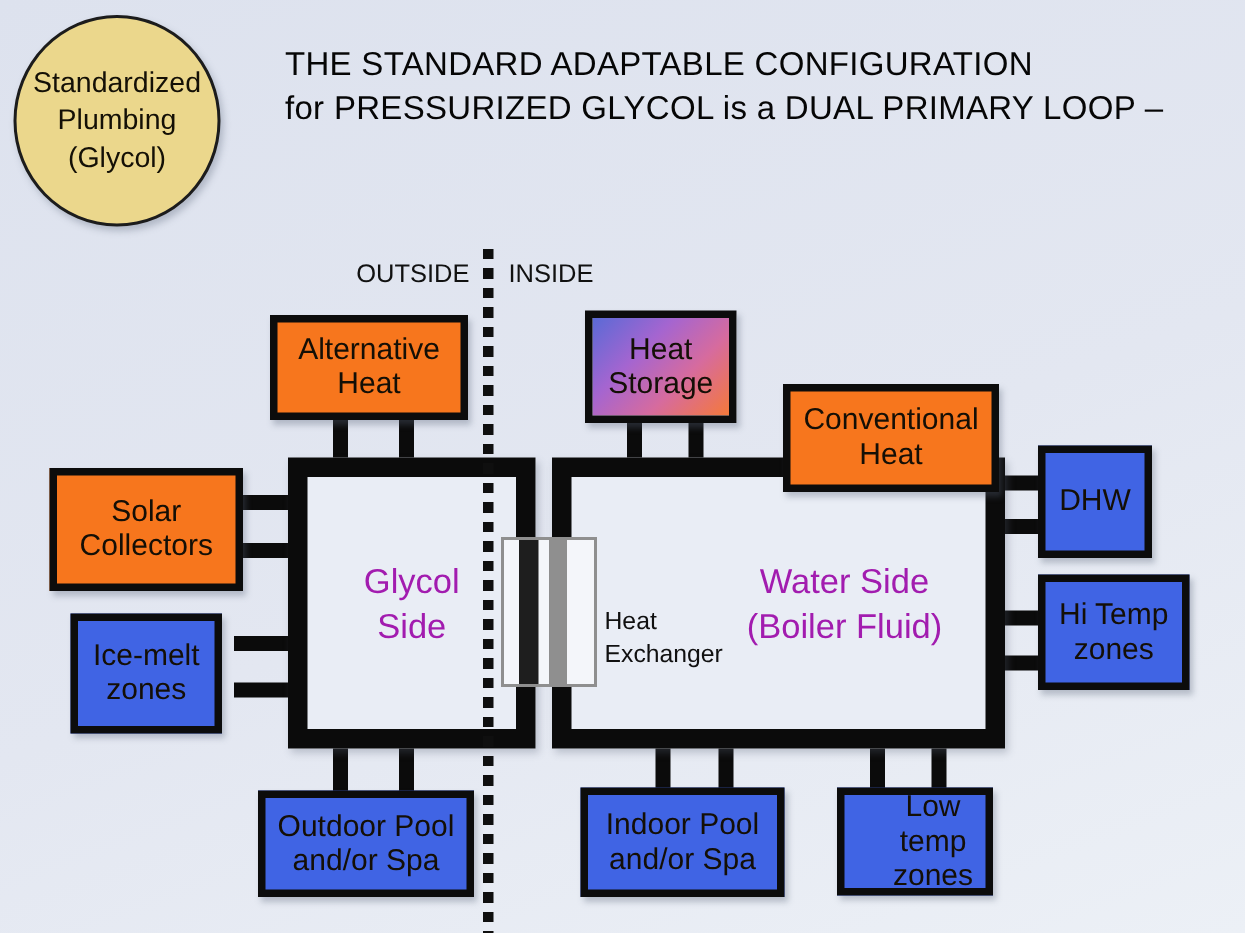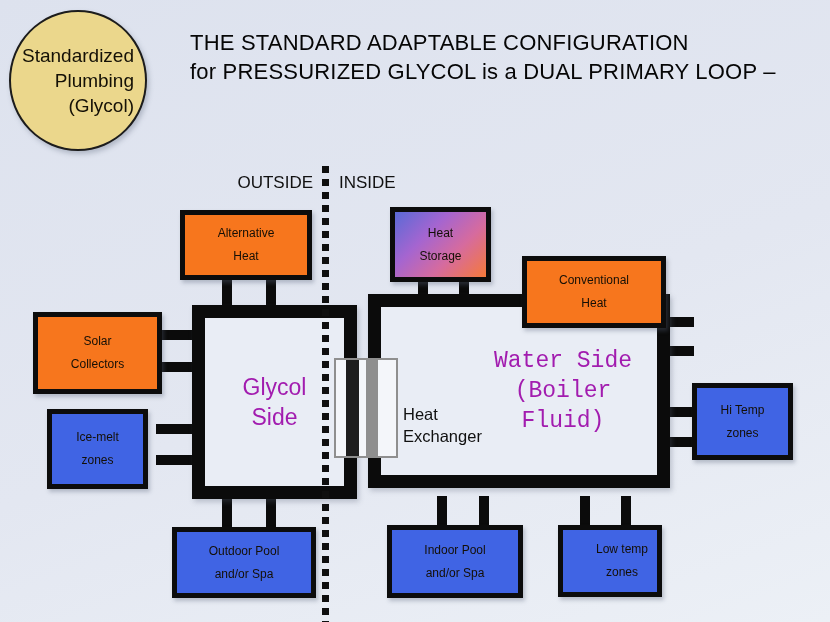--- a/index.html
+++ b/index.html
@@ -5,59 +5,59 @@
   html,body { margin:0; padding:0; }
   .stage {
     position:relative; width:830px; height:622px; overflow:hidden;
     background: linear-gradient(160deg, #dde2ee 0%, #e3e7f1 55%, #ecf0f6 100%);
     font-family:"Liberation Sans", sans-serif; color:#111;
   }
   
   .badge {
     position:absolute; left:9px; top:10px; width:134px; height:137px;
     border:2px solid #1c1c1c; border-radius:50%;
-    display:flex; align-items:center; justify-content:center; text-align:right;
+    display:flex; align-items:center; justify-content:center; text-align:center;
     font-size:19px; line-height:1.32; color:#141006; white-space:pre-line;
     box-shadow:2px 3px 5px rgba(90,100,120,0.35);
   }
   
   .title { position:absolute; left:190px; top:28px; font-size:22px; line-height:29px; color:#060606; letter-spacing:0.2px; }
   
   .outside-label { position:absolute; left:228px; top:173px; width:85px; text-align:right; font-size:17px; }
   .inside-label  { position:absolute; left:339px; top:173px; font-size:17px; }
   .dotted {
     position:absolute; left:322px; top:166px; width:7px; height:456px; z-index:30;
     background: repeating-linear-gradient(to bottom, #0f0f0f 0, #0f0f0f 7px, transparent 7px, transparent 13px);
   }
   
   .loop {
     position:absolute; box-sizing:border-box; border:13px solid #0b0b0b; background:#e9edf5;
     z-index:10; box-shadow:2px 3px 5px rgba(90,100,120,0.3);
   }
   .loop.glycol { left:192px; top:305px; width:165px; height:194px; }
-  .loop.water  { left:368px; top:294px; width:302px; height:194px;font-family:Liberation Mono, monospace; }
+  .loop.water  { left:368px; top:305px; width:302px; height:194px; }
   .loop-label {
     position:absolute; inset:0; display:flex; align-items:center; justify-content:center;
     text-align:center; font-size:23px; line-height:30px; white-space:pre-line; color:#a21caf;
   }
   .loop.water .loop-label { left:88px; }
   
   .hx {
     position:absolute; left:334px; top:358px; width:64px; height:100px; box-sizing:border-box;
     background:#f4f6fa; border:2px solid #8f8f8f; z-index:20;
   }
   .hx-bar { position:absolute; top:0; bottom:0; }
   .hx-bar.dark { left:10px; width:13px; background:#1e1e1e; }
   .hx-bar.gray { left:30px; width:12px; background:#8f8f8f; }
   .hx-label { position:absolute; left:403px; top:403px; font-size:16.5px; line-height:22px; white-space:pre-line; z-index:21; color:#101010; }
   
   .nbox {
     position:absolute; box-sizing:border-box; border:5px solid #0c0c0c; z-index:15;
     display:flex; align-items:center; justify-content:center; text-align:center;
-    font-size:12px; line-height:23px; white-space:pre-line; color:#140f06;
+    font-size:20px; line-height:23px; white-space:pre-line; color:#140f06;
     box-shadow:2px 3px 4px rgba(90,100,120,0.35);
   }
   
   .stub { position:absolute; background:#0b0b0b; z-index:5; }
   .stub.v { width:10px; }
   .stub.h { height:10px; }
 </style>
 </head>
 <body>
 
@@ -124,20 +124,21 @@
 
   <div class="nbox" style="left: 522px; top: 209px; width: 144px; height: 72px; background: rgb(247, 118, 29); margin-top: 47px;">Conventional
 Heat</div>
 
   <div class="nbox" style="left: 33px; top: 312px; width: 129px; height: 82px; background: rgb(247, 118, 29);">Solar
 Collectors</div>
 
   <div class="nbox" style="left: 47px; top: 409px; width: 101px; height: 80px; background: rgb(64, 100, 228);">Ice-melt
 zones</div>
 
+  <div class="nbox" style="left: 692px; top: 297px; width: 76px; height: 75px; background: rgb(64, 100, 228);">DHW</div>
 
   <div class="nbox" style="left: 692px; top: 383px; width: 101px; height: 77px; background: rgb(64, 100, 228);">Hi Temp
 zones</div>
 
   <div class="nbox" style="left: 172px; top: 527px; width: 144px; height: 71px; background: rgb(64, 100, 228);">Outdoor Pool
 and/or Spa</div>
 
   <div class="nbox" style="left: 387px; top: 525px; width: 136px; height: 73px; background: rgb(64, 100, 228);">Indoor Pool
 and/or Spa</div>
 

